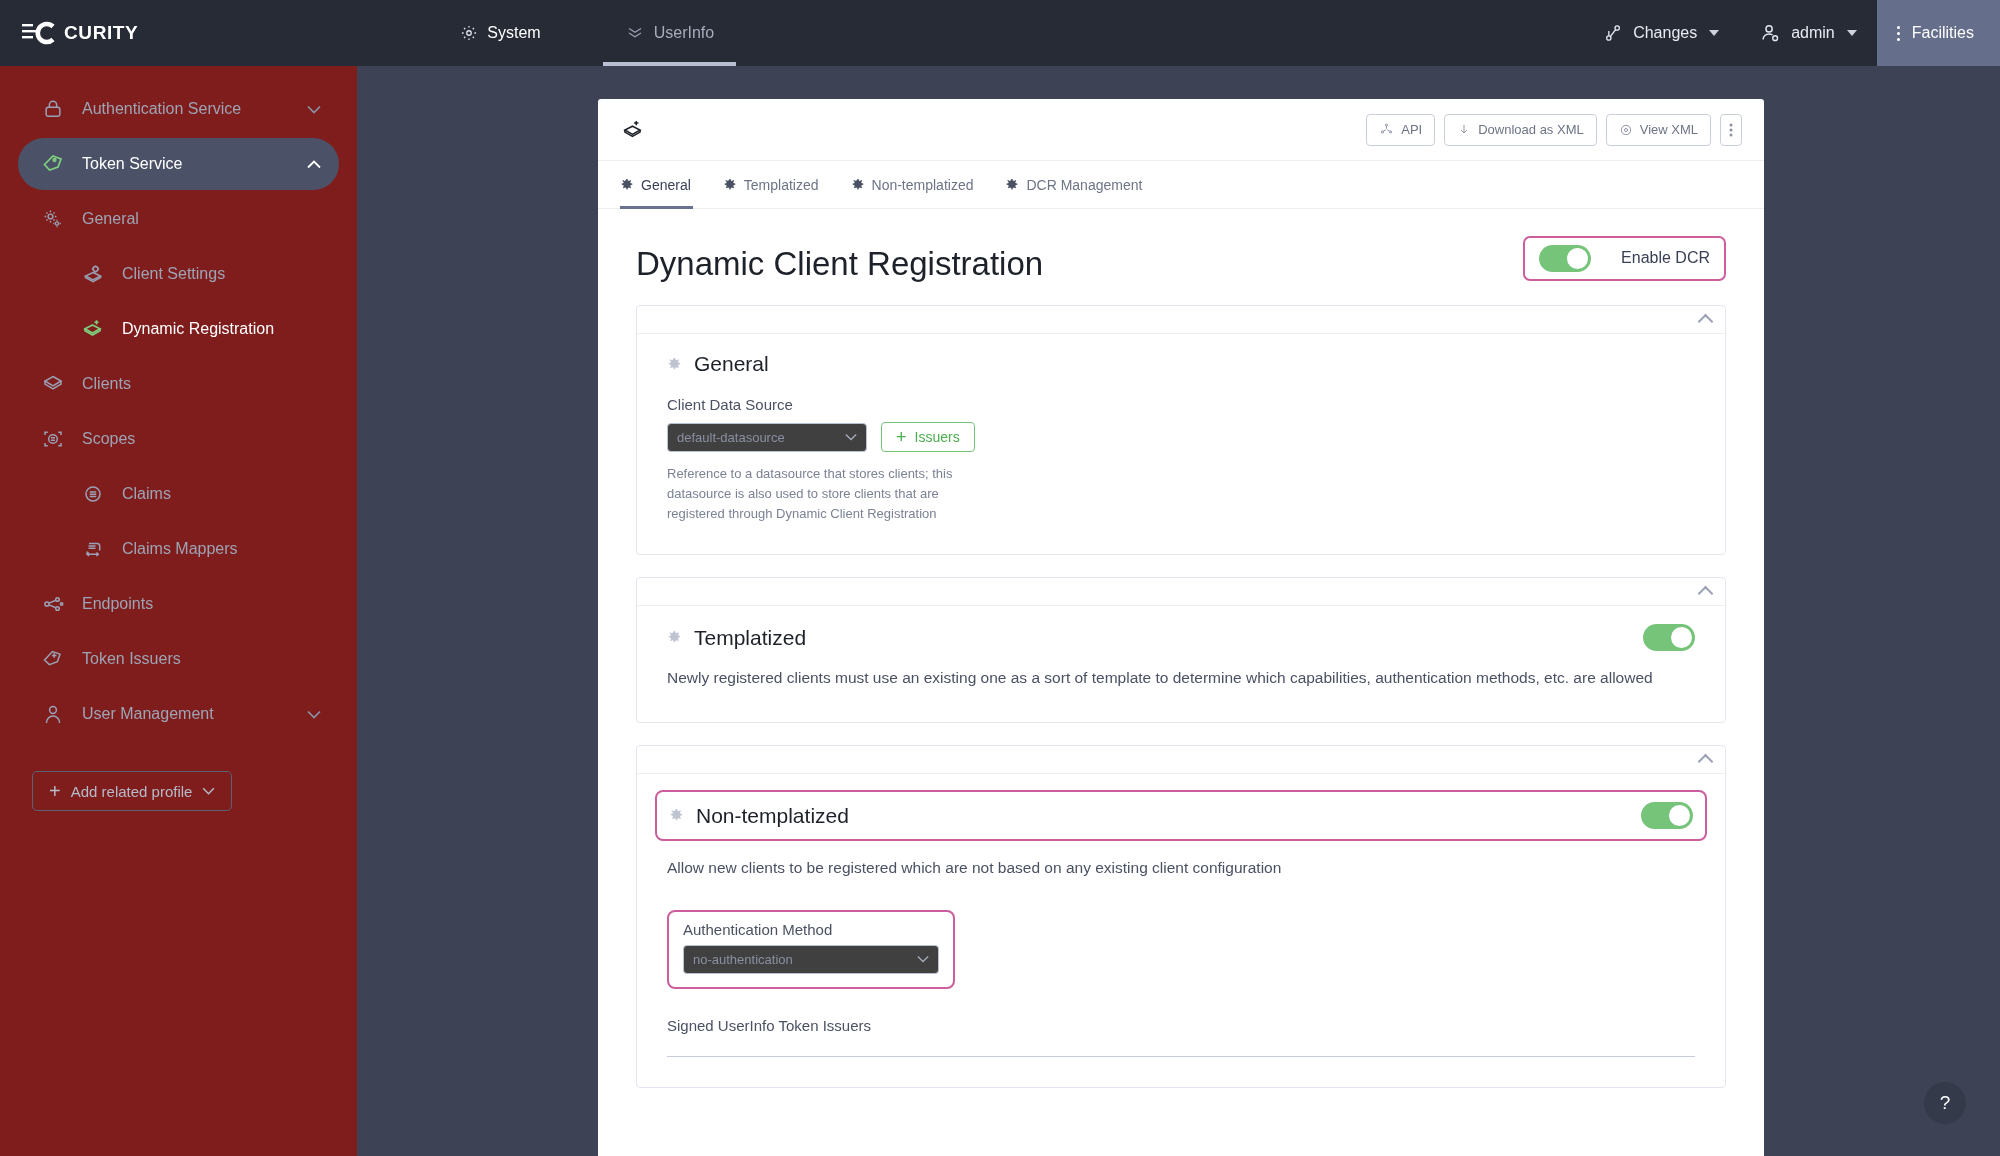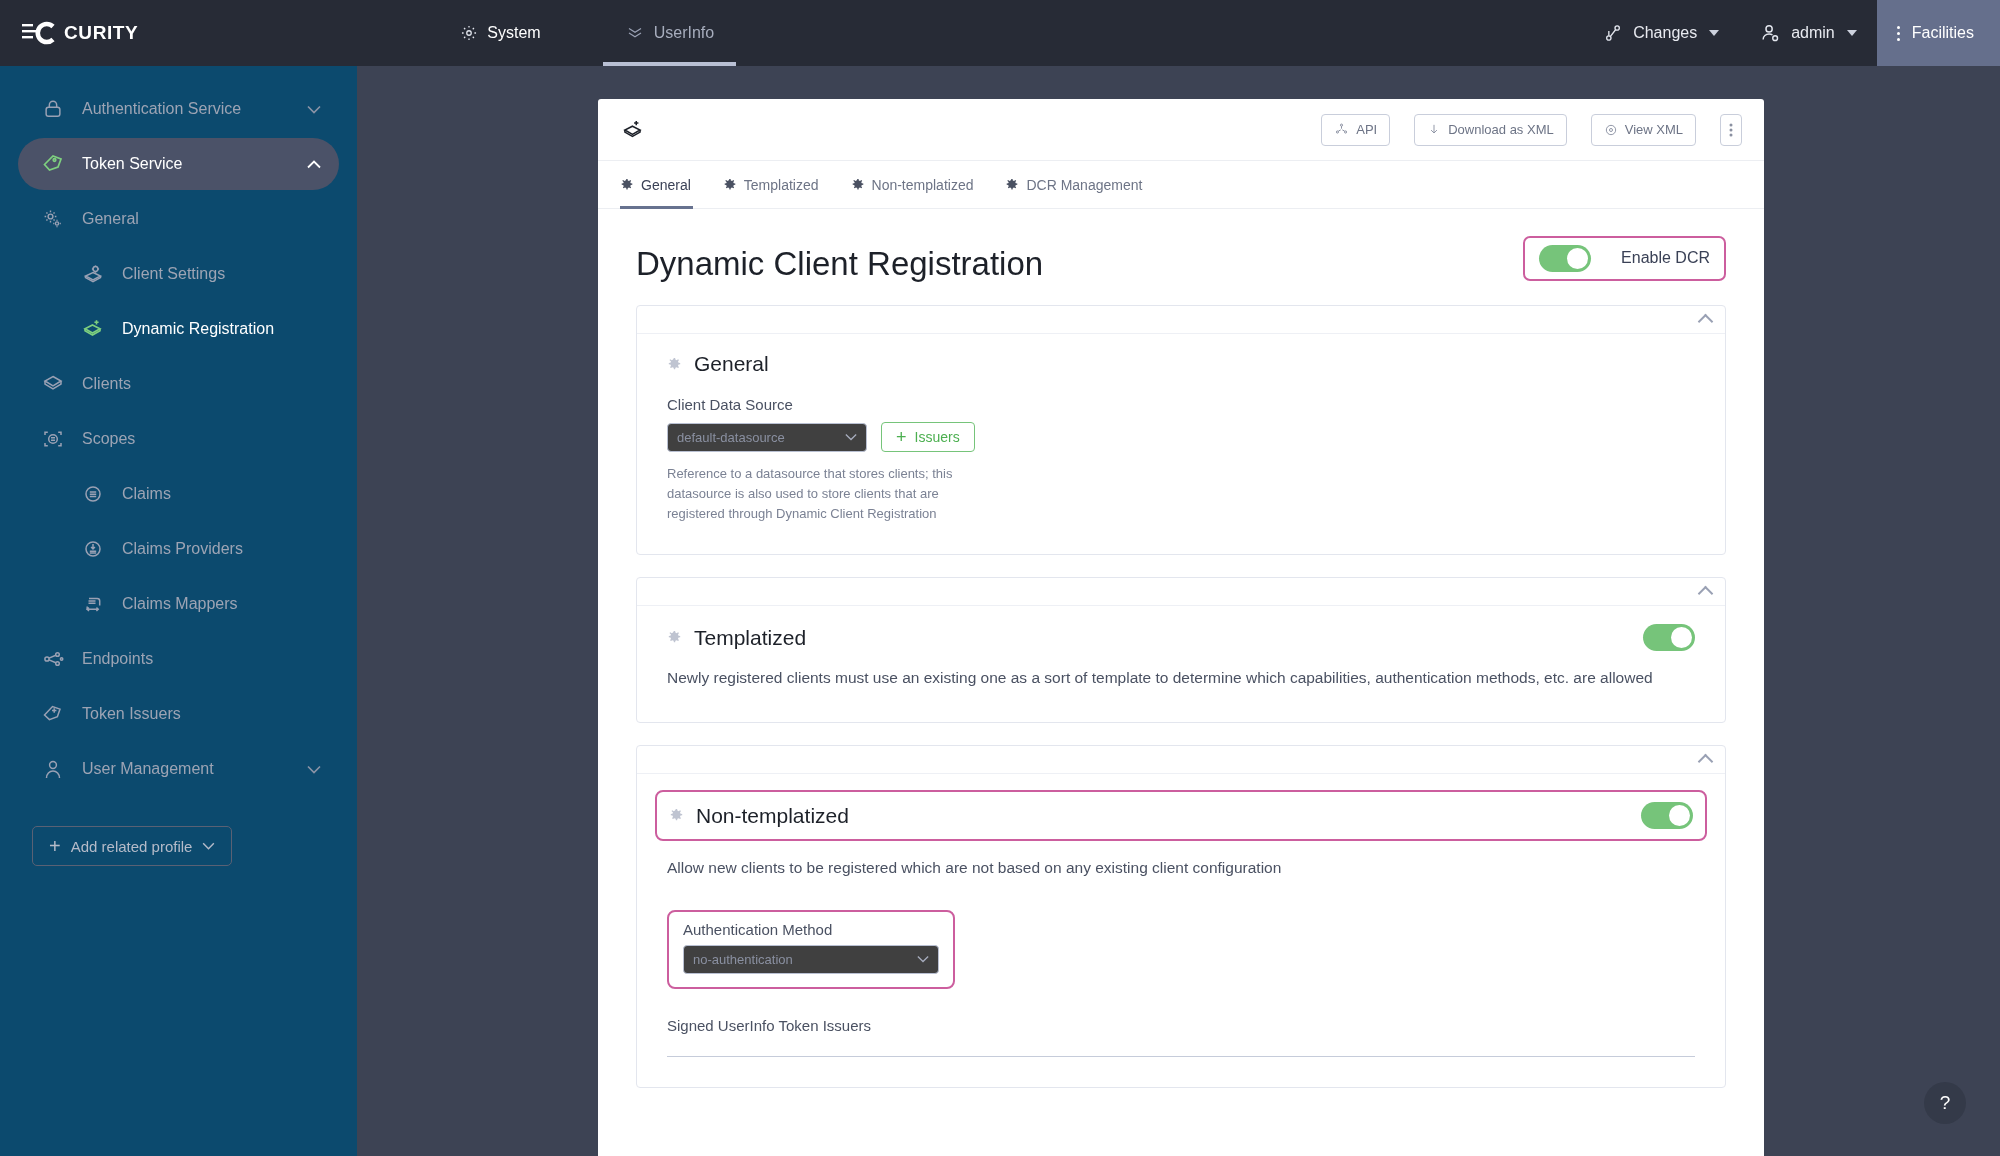--- a/index.html
+++ b/index.html
@@ -46,21 +46,21 @@
   .facilities {
     background: #656f8c; height: 66px; display: flex; align-items: center;
     gap: 12px; padding: 0 26px 0 20px; color: #fff; font-size: 16px; cursor: pointer;
   }
   .kebab { display: flex; flex-direction: column; gap: 3px; }
   .kebab i { width: 3px; height: 3px; background: #fff; border-radius: 50%; display: block; }
 
   
   .sidebar {
     position: absolute; top: 66px; left: 0; width: 357px; height: 1090px;
-    background: #0c4a6e; padding-top: 14px; overflow: hidden;
+    background: #7f1d1d; padding-top: 14px; overflow: hidden;
   }
   .nav-item {
     display: flex; align-items: center; height: 52px; margin: 3px 18px;
     border-radius: 26px; padding-left: 22px; color: #9da4b4; font-size: 16px;
     cursor: pointer; position: relative;
   }
   .nav-item.level1 { padding-left: 22px; }
   .nav-item.level2 { padding-left: 62px; }
   .nav-item.active { background: #4b5268; color: #ffffff; font-weight: normal; }
   .nav-item.current { color: #ffffff; }
@@ -81,21 +81,21 @@
   }
   .card {
     position: absolute; top: 33px; left: 241px; width: 1166px; height: 1100px;
     background: #ffffff; border-radius: 3px;
   }
   .card-toolbar {
     height: 62px; display: flex; align-items: center; padding: 0 22px;
     border-bottom: 1px solid #eceef2;
   }
   .card-toolbar .obj-icon { width: 26px; height: 26px; }
-  .toolbar-actions { margin-left: auto; display: flex; align-items: flex-end; gap: 24px; }
+  .toolbar-actions { margin-left: auto; display: flex; align-items: flex-end; gap: 9px; }
   .tb-btn {
     display: inline-flex; align-items: center; gap: 7px; height: 32px;
     border: 1px solid #c9cedb; border-radius: 4px; padding: 0 12px;
     font-size: 13px; color: #6d7486; background: #fff; cursor: pointer;
   }
   .tb-btn.icon-only { padding: 0 8px; }
 
   
   .tabs {
     display: flex; align-items: center; gap: 0; padding: 0 22px;
@@ -353,30 +353,20 @@
     <div class="nav-item level2">
       <span class="nav-icon">
         <svg width="24" height="24" viewBox="0 0 24 24" fill="none" stroke="#9aa1b4" stroke-width="1.5">
           <circle cx="12" cy="12" r="7"></circle>
           <path d="M8.8 10h6.4M8.8 12.2h6.4M8.8 14.4h6.4"></path>
         </svg>
       </span>
       <span>Claims</span>
     </div>
 
-    <div class="nav-item level2">
-      <span class="nav-icon">
-        <svg width="24" height="24" viewBox="0 0 24 24" fill="none" stroke="#9aa1b4" stroke-width="1.5">
-          <circle cx="12" cy="12" r="7"></circle>
-          <path d="M12 7v4.6M10.1 10l1.9 2 1.9-2"></path>
-          <path d="M8.8 14.3h6.4M8.8 16.1h6.4"></path>
-        </svg>
-      </span>
-      <span>Claims Providers</span>
-    </div>
 
     <div class="nav-item level2">
       <span class="nav-icon">
         <svg width="24" height="24" viewBox="0 0 24 24" fill="none" stroke="#9aa1b4" stroke-width="1.5">
           <path d="M8 6.5h8.2a2.5 2.5 0 0 1 2.5 2.5v4.5"></path>
           <path d="M7.5 9h7M7.5 11.2h7"></path>
           <path d="M6.2 14.5v2.8h11"></path>
           <path d="M8 15.6l-1.8 1.7L8 19M15.4 15.6l1.8 1.7-1.8 1.7"></path>
         </svg>
       </span>

